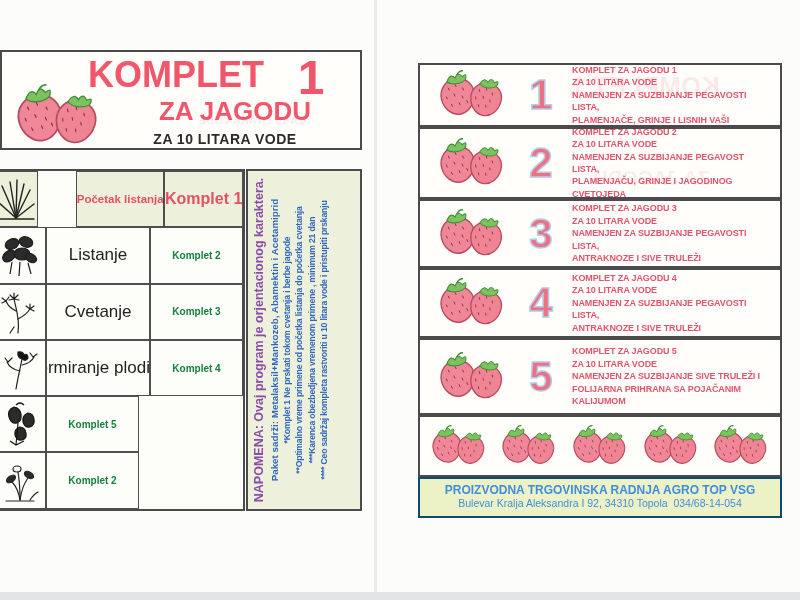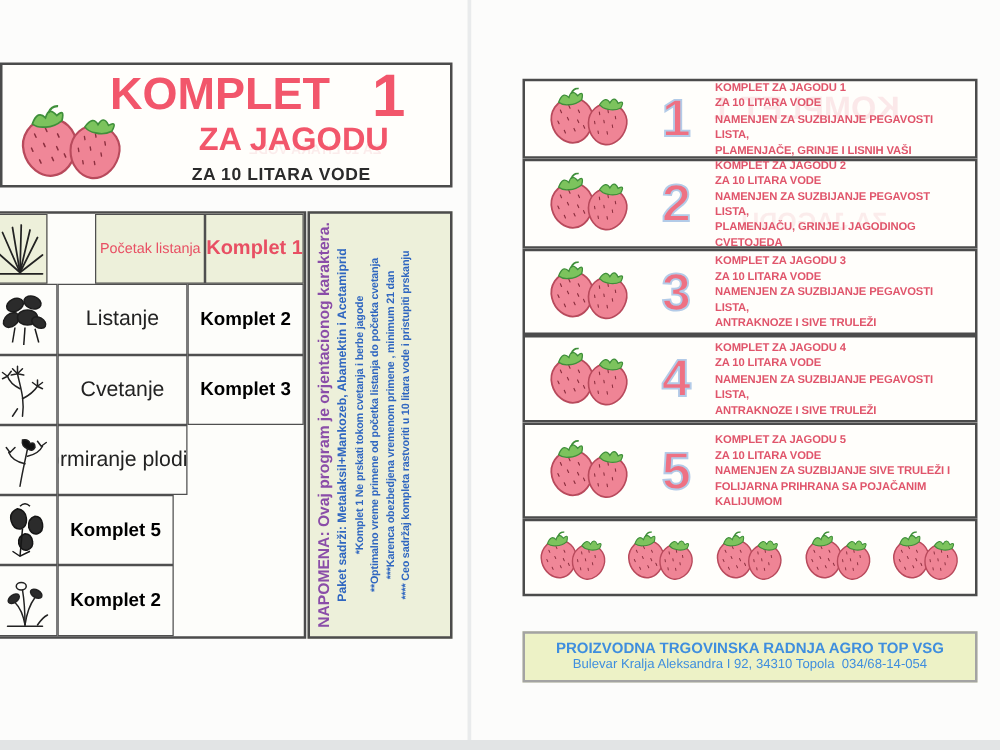--- a/index.html
+++ b/index.html
@@ -20,41 +20,41 @@
   .l-num{left:286px;top:50px;width:50px;text-align:center;font-size:48px;font-weight:bold;color:#f2566b;}
   .l-sub{left:150px;top:96px;width:170px;text-align:center;font-size:26px;font-weight:bold;color:#f2566b;}
   .l-dose{left:140px;top:131px;width:170px;text-align:center;font-size:14px;font-weight:bold;color:#2b2b2b;letter-spacing:.5px;}
   .l-straw{left:6px;top:84px;width:104px;height:64px;}
 
   .l-table{left:-8px;top:169px;width:253px;height:342px;border:2px solid #4b4b4b;box-sizing:border-box;background:#fdfdfa;}
   .l-row{display:flex;height:56.3px;box-sizing:border-box;}
   .l-cell{border:1px solid #4f4f4f;box-sizing:border-box;display:flex;align-items:center;justify-content:center;overflow:hidden;}
   .c-img{width:52px;}
   .c-stage{width:104px;font-size:17px;color:#222;white-space:nowrap;}
-  .c-komplet{width:93px;font-size:15px;font-weight:bold;color:#000000;white-space:nowrap;}
+  .c-komplet{width:93px;font-size:10px;font-weight:bold;color:#15803d;white-space:nowrap;}
   .l-row.hdr .l-cell{background:#edf0da;}
-  .l-row.hdr .c-stage{color:#e84f63;font-weight:normal;font-size:11.5px;margin-left:38px;}
+  .l-row.hdr .c-stage{color:#e84f63;font-weight:bold;font-size:11.5px;margin-left:38px;}
   .l-row.hdr .c-komplet{color:#e84f63;font-size:16px;}
   .sketch{width:40px;height:46px;}
 
   .l-notes{left:246px;top:169px;width:116px;height:342px;border:2px solid #4b4b4b;box-sizing:border-box;background:#edf0da;overflow:hidden;}
   .l-notes-rot{position:absolute;left:2px;top:100%;width:338px;height:110px;transform:rotate(-90deg);transform-origin:0 0;text-align:center;}
   .n-head{font-size:12.5px;font-weight:bold;color:#8a4da8;line-height:1.25;margin-top:2px;white-space:nowrap;}
   .n-pkg{font-size:9.8px;font-weight:bold;color:#2f66c0;line-height:1.35;white-space:nowrap;}
   .n-line{font-size:8.6px;font-weight:bold;color:#2f66c0;line-height:1.45;white-space:nowrap;letter-spacing:-0.15px;}
 
   
   .r-page{left:418px;top:63px;width:364px;}
   .r-row{border:2px solid #4b4b4b;box-sizing:border-box;background:#fffefb;display:flex;align-items:center;position:relative;}
   .r-straw{margin-left:12px;width:80px;height:50px;flex:0 0 auto;}
   .r-num{width:58px;flex:0 0 auto;text-align:center;font-size:42px;line-height:1;font-weight:bold;color:#ee7183;-webkit-text-stroke:1.5px #b3cbe8;}
   .r-text{flex:1;padding:0 8px 0 2px;text-align:left;font-size:9px;font-weight:bold;color:#e0556b;line-height:1.38;white-space:pre-line;letter-spacing:-0.1px;}
   .r-band{border:2px solid #4b4b4b;box-sizing:border-box;background:#fffefb;display:flex;align-items:center;justify-content:space-evenly;}
   .band-straw{width:64px;height:42px;}
-  .r-footer{border:2px solid #a3a3a3;box-sizing:border-box;background:#edf2c6;text-align:center;padding-top:4px;margin-top:28px;}
+  .r-footer{border:2px solid #0c4a6e;box-sizing:border-box;background:#edf2c6;text-align:center;padding-top:4px;}
   .f1{font-size:12px;font-weight:bold;color:#3f8ede;white-space:pre-wrap;}
   .f2{font-size:10.5px;font-weight:normal;color:#3f8ede;white-space:pre-wrap;}
 
   
   .ghost{position:absolute;transform:scaleX(-1);color:#e0556b;font-weight:bold;pointer-events:none;}
   .g1{left:150px;top:62px;width:200px;text-align:center;font-size:11px;opacity:.10;}
   .g2{right:60px;top:6px;font-size:26px;opacity:.12;}
   .g3{right:70px;top:38px;font-size:20px;opacity:.10;}
   .blob{position:absolute;border-radius:50%;background:radial-gradient(circle,rgba(240,135,152,.18),rgba(240,135,152,0) 70%);pointer-events:none;}
 </style>
@@ -178,20 +178,21 @@
           <path d="M16 44 C18 32 20 24 22 14"></path>
             <path d="M20 26 Q10 24 7 17"></path>
             <path d="M22 20 Q31 18 34 12"></path>
           <path d="M22 14 q-5 -2 -4 -7 q5 -1 6 3 q4 -2 4 3 q-2 4 -6 1 Z" fill="#111"></path>
           <path d="M8 17 l-3 -4 M8 17 l4 -4"></path>
             <path d="M33 12 l-3 -4 M33 12 l4 -3"></path>
         </g>
       </svg>
     </div>
     <div class="l-cell c-stage">Formiranje plodića</div>
+    <div class="l-cell c-komplet">Komplet 4</div>
   </div>
   <div class="l-row">
     <div class="l-cell c-img">
       <svg class="sketch" viewBox="0 0 40 46">
         <g stroke="#151515" stroke-width="1.2">
           <path d="M14 6 q-7 3 -5 10 q2 7 8 6 q5 -2 4 -9 q-1 -6 -7 -7 Z" fill="#2b2b2b"></path>
           <path d="M28 12 q-6 2 -5 9 q2 6 7 5 q5 -2 4 -8 q-1 -6 -6 -6 Z" fill="#2b2b2b"></path>
           <path d="M20 26 q-6 2 -5 8 q2 6 7 5 q5 -2 4 -7 q-1 -6 -6 -6 Z" fill="#2b2b2b"></path>
           <path d="M16 4 Q20 0 24 4" fill="none"></path>
             <path d="M18 22 L16 44" fill="none"></path>

